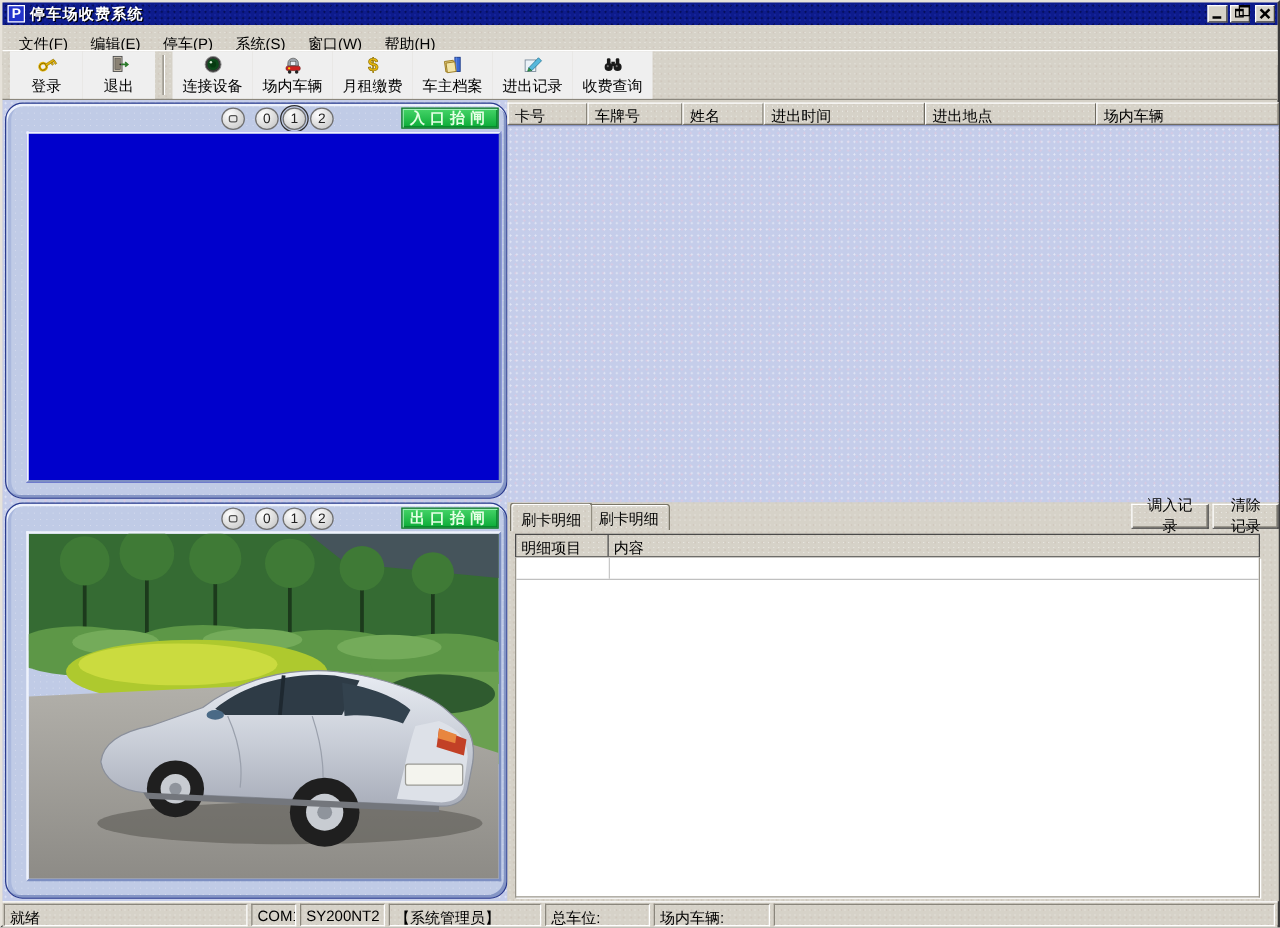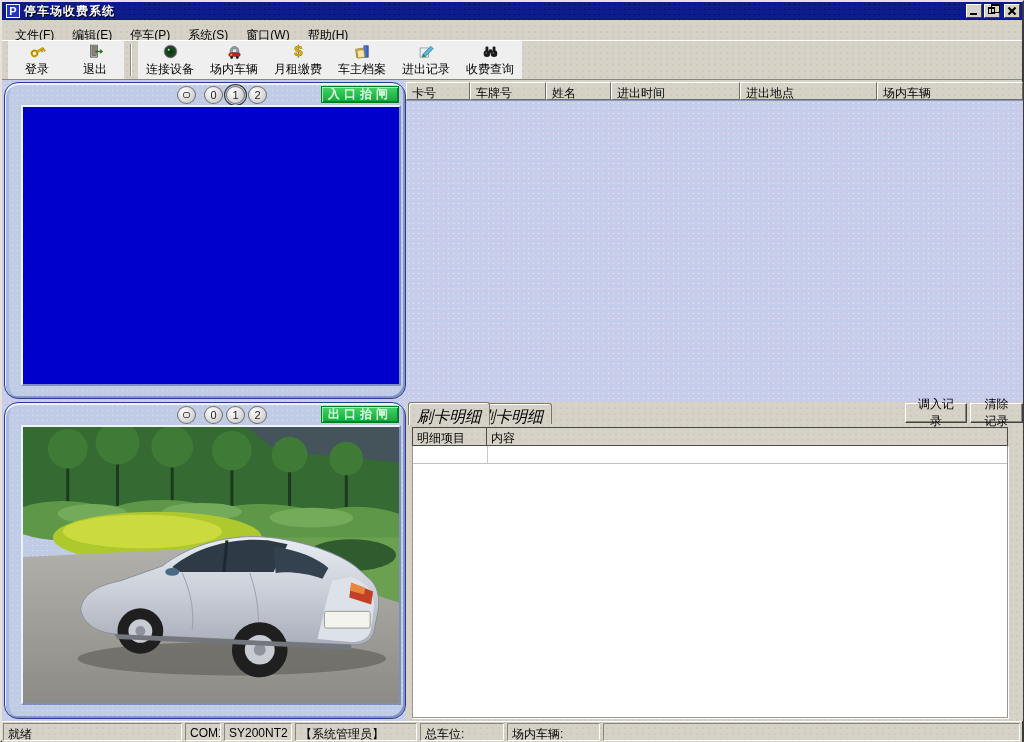--- a/index.html
+++ b/index.html
@@ -99,21 +99,21 @@
   .rec-header { position:absolute; left:0; top:2px; width:617px; height:18px; display:flex; }
   .th { height:18px; border:1px solid; border-color:#fff #6f6b61 #6f6b61 #fff;
     padding:2px 0 0 5px; font-size:12px; overflow:hidden; white-space:nowrap; }
   .rec-body { position:absolute; left:0; top:20px; width:617px; height:302px;
     border-top:1px solid #8a96c0; }
 
   .detail-zone { position:absolute; left:0; top:322px; width:617px; height:319px; }
   .tabstrip { position:absolute; left:0; top:0; width:617px; height:24px; }
   .tab { position:absolute; top:1px; height:21px; padding:3px 8px 0 8px;
     border:1px solid #7a7668; border-bottom:none; border-radius:3px 3px 0 0;
-    box-shadow:inset 1px 1px 0 #fff; font-size:16px;font-style:italic; }
+    box-shadow:inset 1px 1px 0 #fff; font-size:12px; }
   .tab.active { top:0; height:23px; z-index:2; padding-top:4px; }
   .tab.t2 { left:64px; }
   .rec-btn { position:absolute; top:1px; height:20px; width:62px;
     border:1px solid; border-color:#fff #404040 #404040 #fff;
     box-shadow:inset -1px -1px 0 #8a867c; font-size:12px; padding:8px;
     display:flex; align-items:center; justify-content:center; }
   .detail-head { position:absolute; left:6px; top:25px; width:596px; height:19px;
     border:1px solid #4a4a4a; display:flex; }
   .dth { height:100%; padding:2px 0 0 4px; font-size:12px; }
   .dth.c1 { width:74px; border-right:1px solid #4a4a4a; }
@@ -369,21 +369,21 @@
           <div class="dth c2">内容</div>
         </div>
         <div class="detail-white">
           <div class="first-row"></div>
         </div>
       </div>
     </div>
   </div>
 
   <div class="statusbar chrome">
-    <span class="spanel" style="width:179px">就绪</span>
+    <span class="spanel" style="width:195px">就绪</span>
     <span class="spanel" style="width:36px">COM1</span>
     <span class="spanel" style="width:68px">SY200NT2</span>
     <span class="spanel" style="width:122px">【系统管理员】</span>
     <span class="spanel" style="width:84px">总车位:</span>
     <span class="spanel" style="width:93px">场内车辆:</span>
     <span class="spanel" style="flex:1"></span>
   </div>
 
 </div>
 

